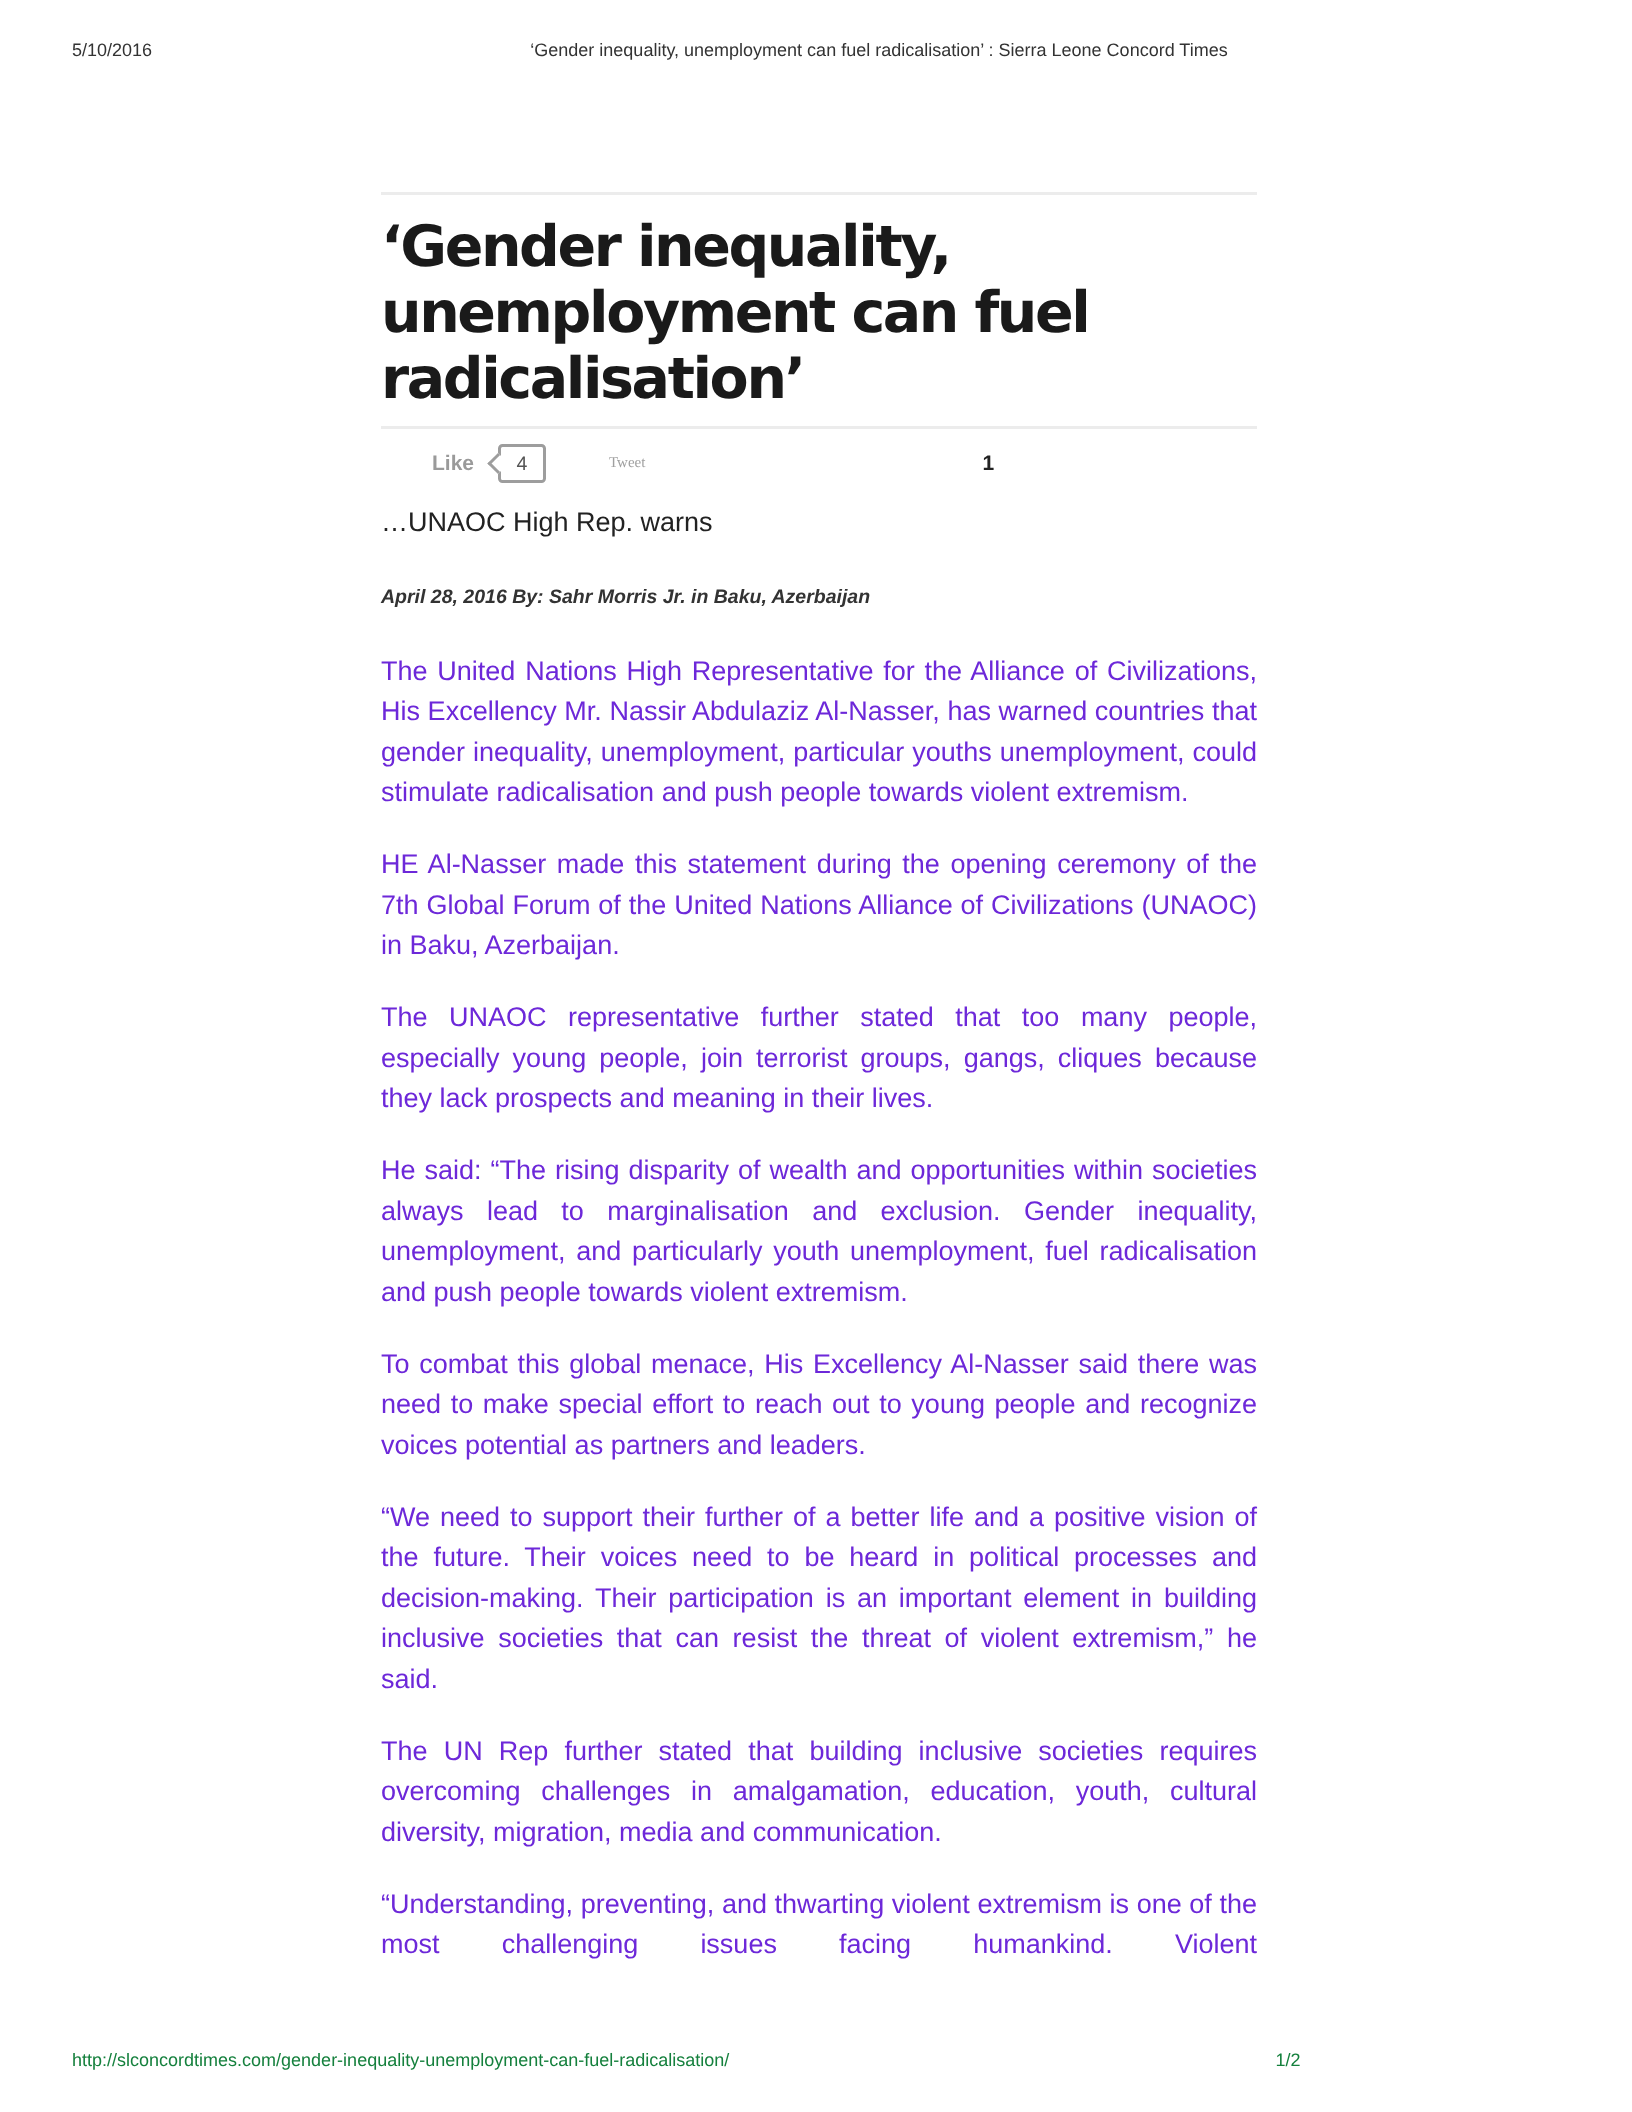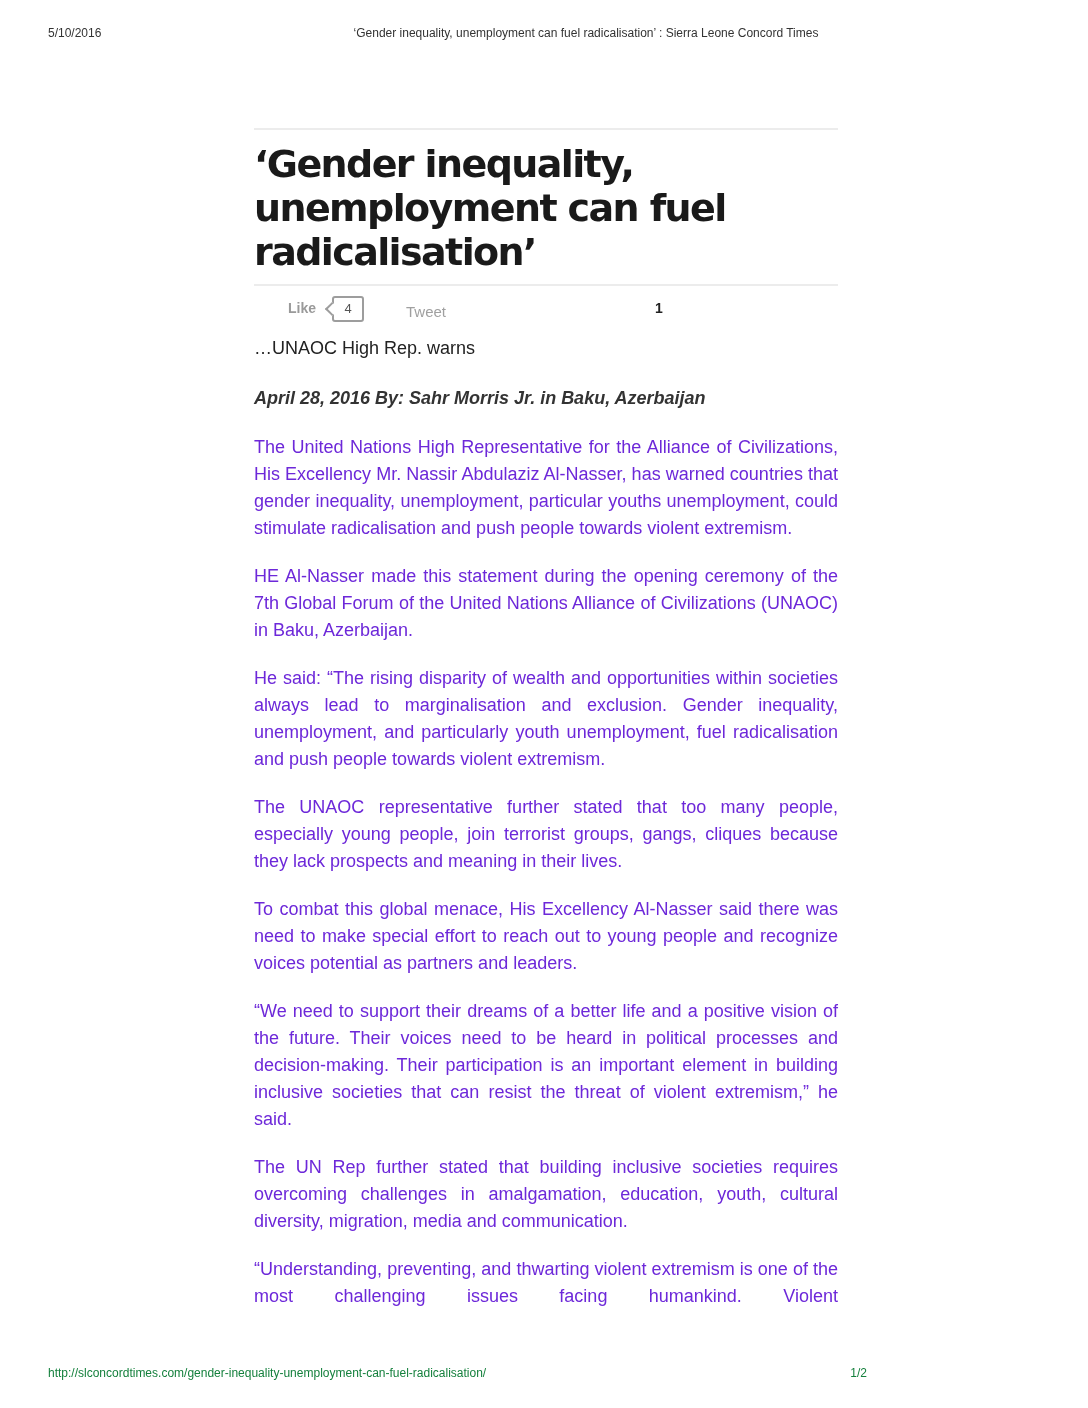--- a/index.html
+++ b/index.html
@@ -10,24 +10,24 @@
   .print-footer { position: absolute; top: 1366px; left: 0; width: 912px; height: 16px; font-size: 12px; color: #15803d; }
   .print-footer .url { position: absolute; left: 48px; }
   .print-footer .pg { position: absolute; right: 45px; }
   .article { position: absolute; left: 254px; top: 128px; width: 584px; }
   .rule { height: 2px; background: #ececec; }
   h1.title { margin: 12px 0 10px 0; font-family: "DejaVu Sans", sans-serif; font-weight: bold; font-size: 38px; line-height: 44px; letter-spacing: -1.6px; color: #1a1a1a; }
   .share { position: relative; height: 48px; }
   .like-label { position: absolute; left: 34px; top: 14px; font-size: 14px; font-weight: bold; color: #9a9a9a; }
   .like-count { position: absolute; left: 78px; top: 10px; width: 32px; height: 26px; border: 2px solid #9d9d9d; border-radius: 3px; box-sizing: border-box; font-size: 13px; color: #555; text-align: center; line-height: 22px; }
   .like-count:before { content: ""; position: absolute; left: -7px; top: 6px; width: 8px; height: 8px; border-left: 2px solid #9d9d9d; border-bottom: 2px solid #9d9d9d; background: #fff; transform: rotate(45deg); }
-  .tweet { position: absolute; left: 152px; top: 17px; font-size: 15px; color: #a0a0a0; }
+  .tweet { position: absolute; left: 152px; top: 17px; font-size: 10px; color: #a0a0a0; font-family: Liberation Serif, serif; }
   .gplus { position: absolute; left: 401px; top: 14px; font-size: 14px; font-weight: bold; color: #222; }
   .subhead { font-size: 18px; color: #222; margin: 1px 0 24px 0; line-height: 26px; }
-  .byline { font-size: 18px; font-weight: bold; font-style: italic; color: #333; margin: 0 0 23px 0; line-height: 26px; }
+  .byline { font-size: 13px; font-weight: bold; font-style: italic; color: #333; margin: 0 0 23px 0; line-height: 26px; }
   p.body { font-size: 18px; line-height: 27px; text-align: justify; margin: 0 0 21px 0; color: #6d28d9; }
 </style>
 </head>
 <body>
 
 <div class="print-header">
   <span class="date">5/10/2016</span>
   <span class="ptitle">‘Gender inequality, unemployment can fuel radicalisation’ : Sierra Leone Concord Times</span>
 </div>
 
@@ -41,24 +41,24 @@
     <span class="like-count">4</span>
     <span class="tweet">Tweet</span>
     <span class="gplus">1</span>
   </div>
 
   <div class="subhead">…UNAOC High Rep. warns</div>
   <div class="byline">April 28, 2016 By: Sahr Morris Jr. in Baku, Azerbaijan</div>
 
   <p class="body">The United Nations High Representative for the Alliance of Civilizations, His Excellency Mr. Nassir Abdulaziz Al-Nasser, has warned countries that gender inequality, unemployment, particular youths unemployment, could stimulate radicalisation and push people towards violent extremism.</p>
   <p class="body">HE Al-Nasser made this statement during the opening ceremony of the 7th Global Forum of the United Nations Alliance of Civilizations (UNAOC) in Baku, Azerbaijan.</p>
+  <p class="body">The UNAOC representative further stated that too many people, especially young people, join terrorist groups, gangs, cliques because they lack prospects and meaning in their lives.</p>
   <p class="body">He said: “The rising disparity of wealth and opportunities within societies always lead to marginalisation and exclusion. Gender inequality, unemployment, and particularly youth unemployment, fuel radicalisation and push people towards violent extremism.</p>
-  <p class="body">The UNAOC representative further stated that too many people, especially young people, join terrorist groups, gangs, cliques because they lack prospects and meaning in their lives.</p>
   <p class="body">To combat this global menace, His Excellency Al-Nasser said there was need to make special effort to reach out to young people and recognize voices potential as partners and leaders.</p>
-  <p class="body">“We need to support their dreams of a better life and a positive vision of the future.  Their voices need to be heard in political processes and decision-making. Their participation is an important element in building inclusive societies that can resist the threat of violent extremism,” he said.</p>
+  <p class="body">“We need to support their further of a better life and a positive vision of the future.  Their voices need to be heard in political processes and decision-making. Their participation is an important element in building inclusive societies that can resist the threat of violent extremism,” he said.</p>
   <p class="body">The UN Rep further stated that building inclusive societies requires overcoming challenges in amalgamation, education, youth, cultural diversity, migration, media and communication.</p>
   <p class="body" style="text-align-last: justify;">“Understanding, preventing, and thwarting violent extremism is one of the most challenging issues facing humankind. Violent</p>
 </div>
 
 <div class="print-footer">
   <span class="url">http://slconcordtimes.com/gender-inequality-unemployment-can-fuel-radicalisation/</span>
   <span class="pg">1/2</span>
 </div>
 
 </body></html>

